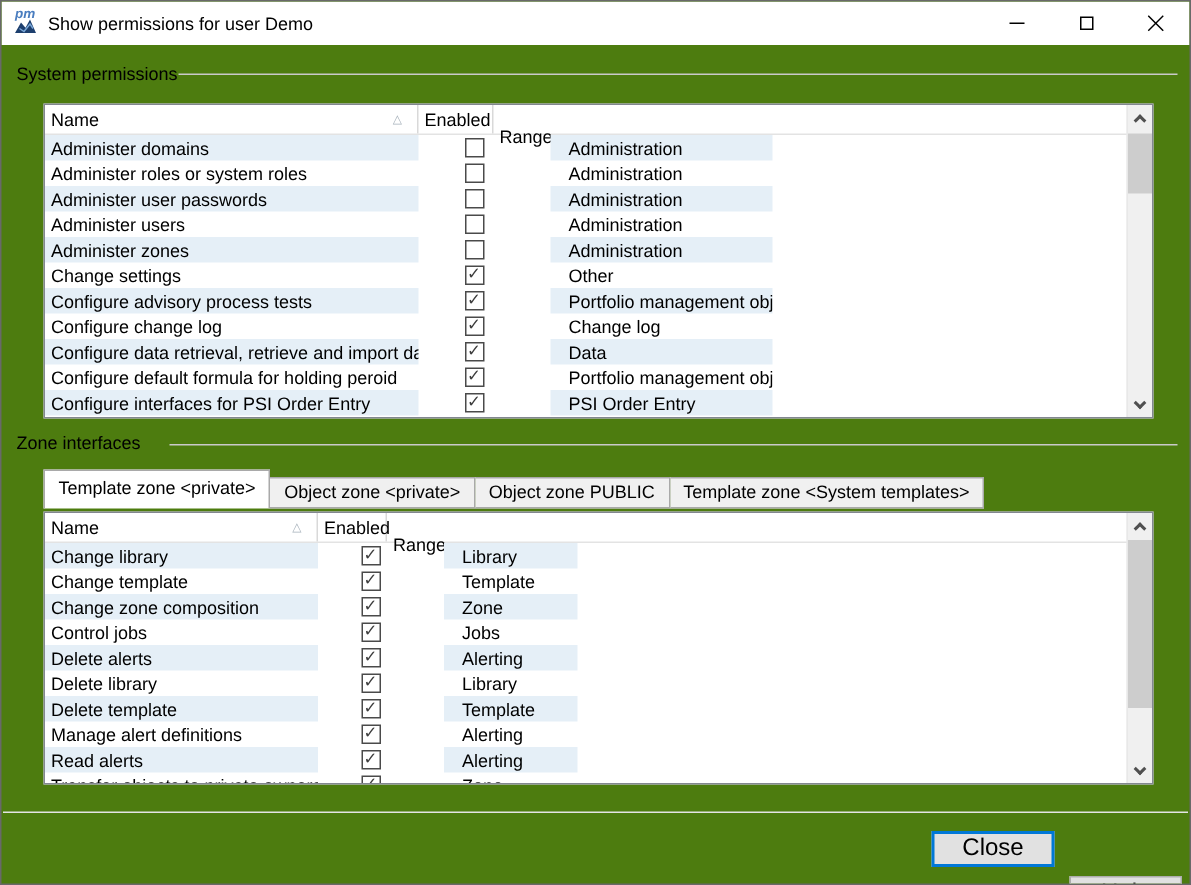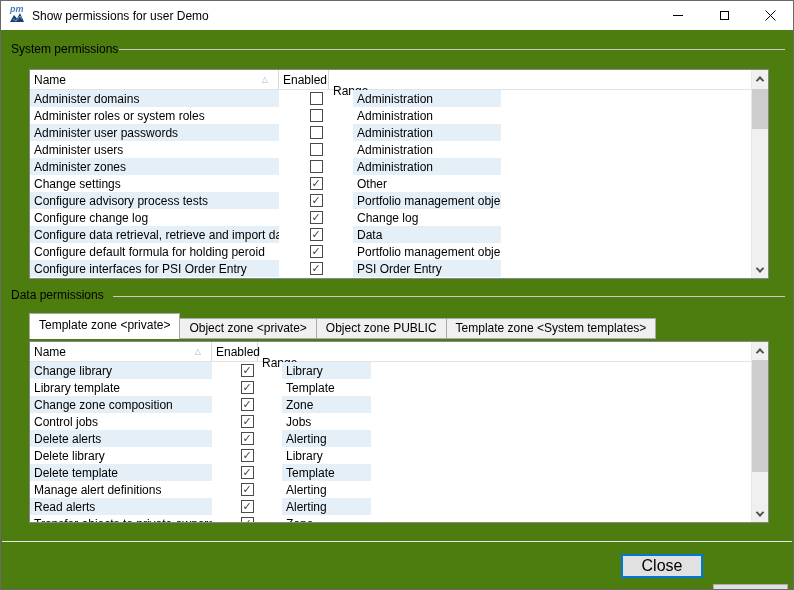--- a/index.html
+++ b/index.html
@@ -43,21 +43,21 @@
     display:flex; align-items:center; padding-left:4px; box-sizing:border-box;
     border-right:1px solid #d9d9d9; height:100%;
   }
   .th.no-sep { border-right:none;margin-top:11px; }
   .sort-tri { margin-left:auto; margin-right:10px; font-size:8px; color:#aab4bd; line-height:1; }
   .tbody { }
   .trow { display:flex; height:17px;gap:12px; }
   .cell { display:flex; align-items:center; height:17px; box-sizing:border-box; overflow:hidden; white-space:nowrap; }
   .cell-name  { padding-left:4px; }
   .cell-enabled { justify-content:center; }
-  .cell-range { padding-left:4px; }
+  .cell-range { padding-left:12px;margin-left:14px; }
   .trow.alt .cell-name, .trow.alt .cell-range { background:var(--alt); }
 
   
   .t-sys .col-name  { width:249px; }
   .t-sys .col-enab  { width:50px;  }
   .t-sys .col-range { width:148px; }
   
   .t-zone .col-name  { width:182px; }
   .t-zone .col-enab  { width:46px;  }
   .t-zone .col-range { width:89px;  }
@@ -250,21 +250,21 @@
       <div class="sb-btn sb-up">
           <span class="chev chev-up"></span>
         </div>
       <div class="sb-thumb" style="top:19px; height:40px;"></div>
       <div class="sb-btn sb-down">
           <span class="chev chev-down"></span>
         </div>
     </div>
   </div>
 
-  <span class="group-label" style="left:10px; top:287px;">Data permissions</span>
+  <span class="group-label" style="left:10px; top:287px;">Zone interfaces</span>
   <div class="group-line" style="left:112px; right:8px; top:295px;"></div>
 
   <div class="tabs">
 
       <div class="tab active">
         <span>Template zone &lt;private&gt;</span>
       </div>
 
       <div class="tab">
         <span>Object zone &lt;private&gt;</span>
@@ -296,21 +296,21 @@
 
         <div class="trow alt">
           <div class="cell cell-name col-name">Change library</div>
           <div class="cell cell-enabled col-enab">
             <span class="cb cb-checked"></span>
           </div>
           <div class="cell cell-range col-range">Library</div>
         </div>
 
         <div class="trow">
-          <div class="cell cell-name col-name">Library template</div>
+          <div class="cell cell-name col-name">Change template</div>
           <div class="cell cell-enabled col-enab">
             <span class="cb cb-checked"></span>
           </div>
           <div class="cell cell-range col-range">Template</div>
         </div>
 
         <div class="trow alt">
           <div class="cell cell-name col-name">Change zone composition</div>
           <div class="cell cell-enabled col-enab">
             <span class="cb cb-checked"></span>

